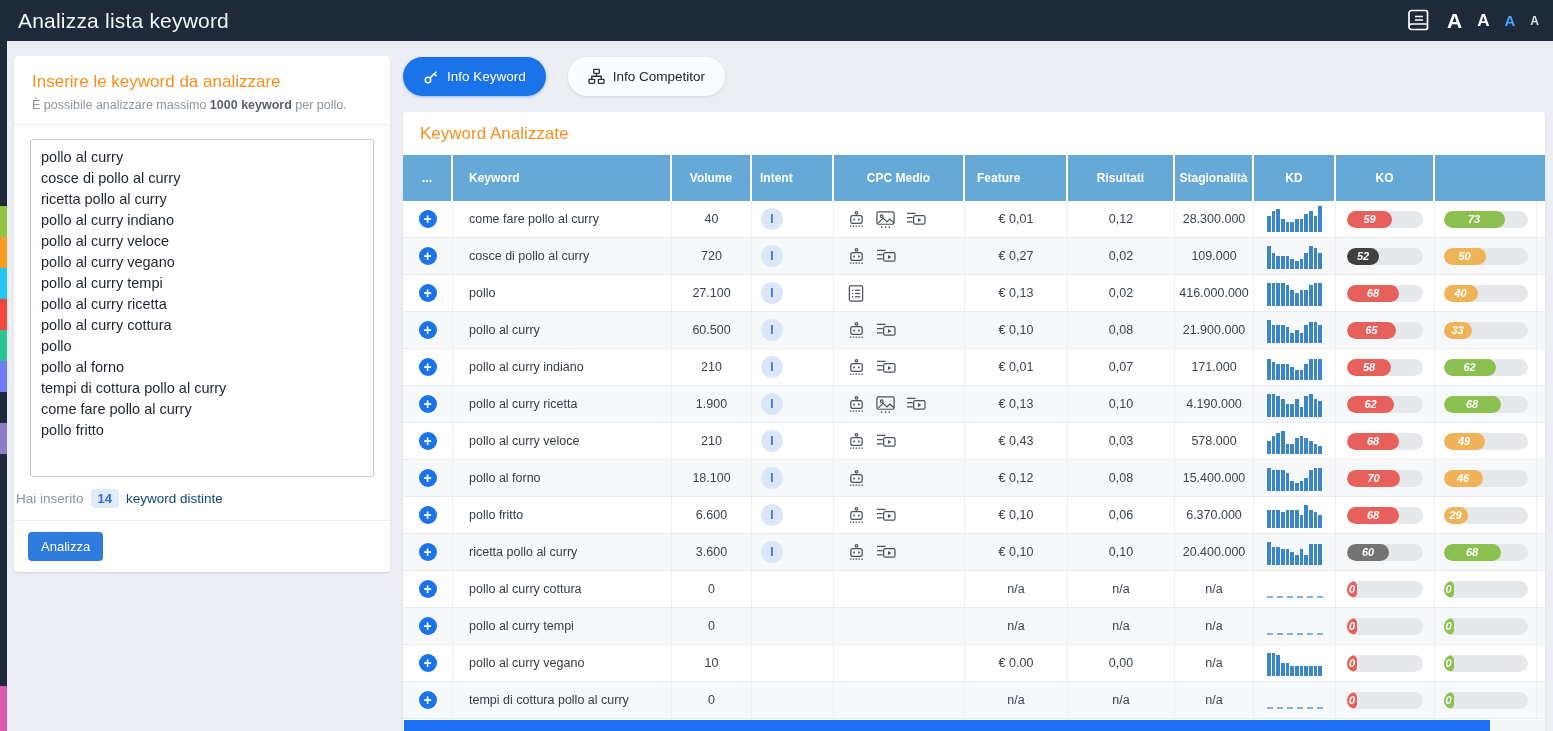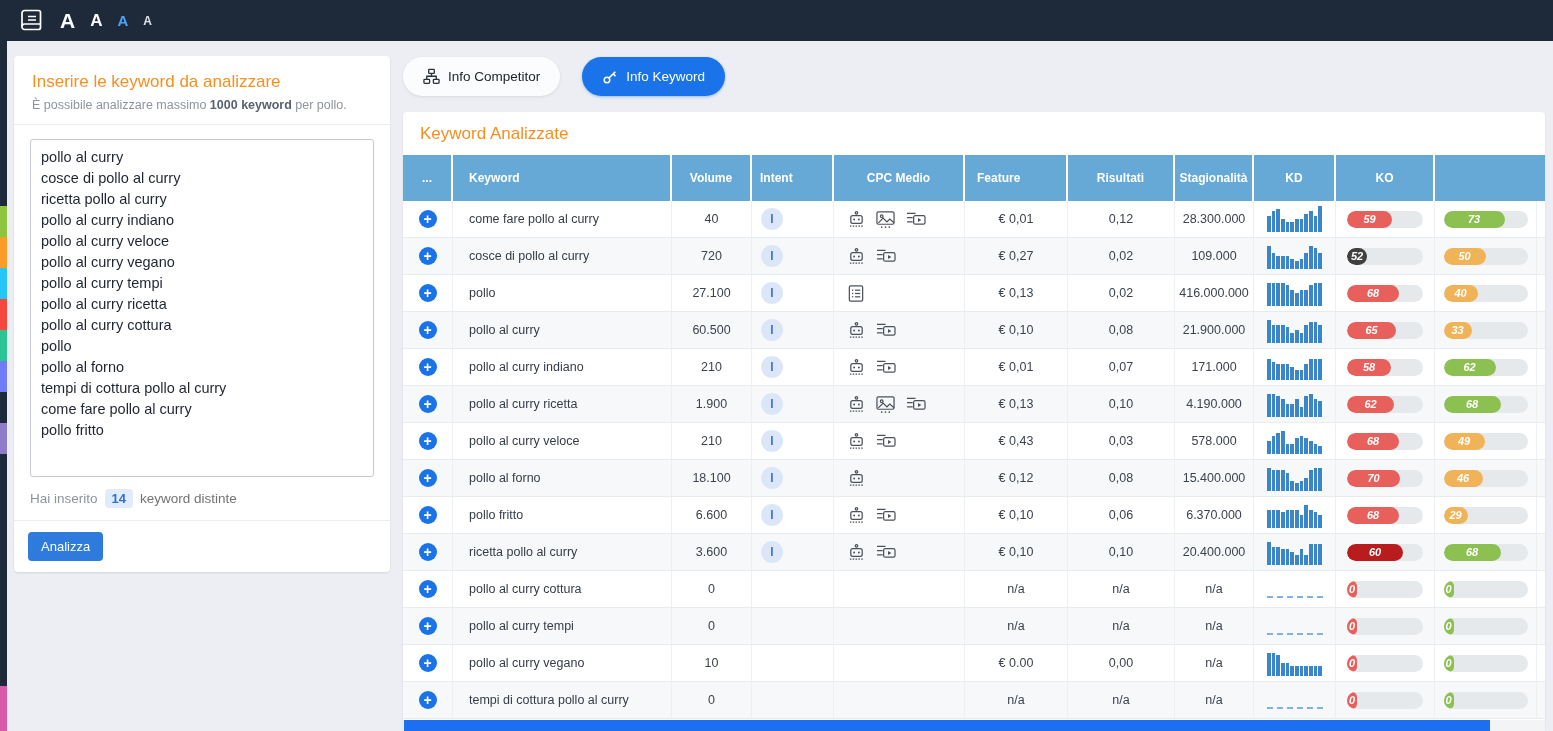--- a/index.html
+++ b/index.html
@@ -18,23 +18,23 @@
   .edge-strip div { width:7px; }
 
   
   .left-card { position:absolute; left:14px; top:56px; width:376px; background:#fff; border-radius:4px; box-shadow:0 1px 2px rgba(20,30,50,.12); }
   .lc-head { padding:16px 18px 12px; }
   .lc-title { color:#f78f1e; font-size:17px; font-weight:500; margin-bottom:6px; }
   .lc-sub { color:#8d949e; font-size:12.5px; }
   .lc-sub b { color:#596270; }
   .divider { height:1px; background:#e9ecf0; }
   .kw-textarea { display:block; margin:14px 16px 10px; width:344px; height:338px; resize:none; border:1px solid #c4c9cf; border-radius:3px; padding:7px 10px; font-family:"Liberation Sans",sans-serif; font-size:14.5px; line-height:21px; color:#1f2530; outline:none; }
-  .count-line { padding:2px 16px 12px; font-size:13.5px; color:#8d949e; display:flex; align-items:center; gap:7px;text-align:center; }
+  .count-line { padding:2px 2px 12px; font-size:13.5px; color:#8d949e; display:flex; align-items:center; gap:7px;text-align:center; }
   .count-badge { background:#e1ecfb; color:#2f6fd8; font-weight:700; font-size:13px; padding:2px 7px; border-radius:4px; }
-  .count-suffix { color:#737373; }
+  .count-suffix { color:#0c4a6e; }
   .lc-footer { padding:11px 14px; display:flex; justify-content:flex-start; }
   .analyze-btn { background:#2f7bdd; color:#fff; border:none; border-radius:4px; font-size:13px; padding:7px 13px; font-family:"Liberation Sans",sans-serif; cursor:pointer; }
 
   
   .tabs { position:absolute; left:403px; top:57px; display:flex; gap:22px; }
   .tab-pill { display:flex; align-items:center; gap:8px; height:39px; padding:0 20px; border-radius:20px; font-size:13.5px; cursor:pointer; }
   .tab-active { background:#1a73e8; color:#fff; box-shadow:0 1px 3px rgba(26,115,232,.4); }
   .tab-inactive { background:#fbfcfd; color:#20262e; box-shadow:0 1px 3px rgba(20,30,50,.10); }
 
   
@@ -70,20 +70,21 @@
   .pill .fill { position:absolute; left:0; top:0; bottom:0; border-radius:9px; display:flex; align-items:center; justify-content:center; color:#fff; font-size:11px; font-weight:700; }
   .hscroll { position:absolute; left:0; bottom:0; width:1142px; height:11px; background:#f3f4f6; }
   .hscroll .thumb { position:absolute; left:1px; top:0; height:11px; width:1086px; background:#1b6ff0; }
 
   .icon-svg { display:block; }
 </style>
 </head>
 <body>
 
 <div class="topbar">
+  <div class="topbar-title">Analizza lista keyword</div>
   <div class="topbar-right">
     <span class="book-icon-wrap">
       <svg width="27" height="26" viewBox="0 0 27 26" fill="none" stroke="#fff" stroke-width="1.7">
           <path d="M6.5 2.5h14a2 2 0 0 1 2 2v15a2 2 0 0 1-2 2h-14a2.5 2.5 0 0 1-2.5-2.5v-14A2.5 2.5 0 0 1 6.5 2.5z"></path>
           <path d="M4 18.5a2.5 2.5 0 0 1 2.5-2.5h16"></path>
           <path d="M10 8.5h8M10 12h8"></path>
         </svg>
     </span>
     <span class="font-btn fs1">A</span>
     <span class="font-btn fs2">A</span>
@@ -131,35 +132,35 @@
     <span class="count-badge">14</span>
     <span class="count-suffix">keyword distinte</span>
   </div>
   <div class="divider"></div>
   <div class="lc-footer">
     <button class="analyze-btn">Analizza</button>
   </div>
 </div>
 
 <div class="tabs">
+  <div class="tab-pill tab-active">
+    <svg width="16" height="16" viewBox="0 0 18 18" fill="none" stroke="#fff" stroke-width="1.7">
+        <circle cx="5.6" cy="12.4" r="3.1"></circle>
+        <path d="M8 10l7-7M12.6 5.4l2.6 2.6"></path>
+      </svg>
+    <span>Info Keyword</span>
+  </div>
   <div class="tab-pill tab-inactive">
     <svg width="17" height="17" viewBox="0 0 18 18" fill="none" stroke="#2b3138" stroke-width="1.4">
         <rect x="6" y="1.5" width="6" height="4.2" rx="0.8"></rect>
         <rect x="1" y="12" width="6" height="4.2" rx="0.8"></rect>
         <rect x="11" y="12" width="6" height="4.2" rx="0.8"></rect>
         <path d="M9 5.7v3M4 12V8.7h10V12"></path>
       </svg>
     <span>Info Competitor</span>
-  </div>
-  <div class="tab-pill tab-active">
-    <svg width="16" height="16" viewBox="0 0 18 18" fill="none" stroke="#fff" stroke-width="1.7">
-        <circle cx="5.6" cy="12.4" r="3.1"></circle>
-        <path d="M8 10l7-7M12.6 5.4l2.6 2.6"></path>
-      </svg>
-    <span>Info Keyword</span>
   </div>
 </div>
 
 <div class="main-card">
   <div class="mc-head">
     <div class="mc-title">Keyword Analizzate</div>
   </div>
 
   <div class="table-wrap">
     <div class="tr thead">
@@ -275,21 +276,21 @@
               <i style="height: 7.8px;"></i>
               <i style="height: 10.4px;"></i>
               <i style="height: 15.6px;"></i>
               <i style="height: 23.4px;"></i>
               <i style="height: 20.8px;"></i>
               <i style="height: 15.6px;"></i>
             </div>
           </div>
           <div class="td">
             <div class="pill pill-kd">
-              <div class="fill" style="background: #404040; width: 20px;">52</div>
+              <div class="fill" style="background: #404040; width: 32px;">52</div>
             </div>
           </div>
           <div class="td">
             <div class="pill pill-ko">
               <div class="fill" style="background: rgb(240, 179, 87); width: 42px;">50</div>
             </div>
           </div>
           <div class="td"></div>
         </div>
         <div class="tr">
@@ -707,21 +708,21 @@
               <i style="height: 10.4px;"></i>
               <i style="height: 15.6px;"></i>
               <i style="height: 10.4px;"></i>
               <i style="height: 20.8px;"></i>
               <i style="height: 20.8px;"></i>
               <i style="height: 20.8px;"></i>
             </div>
           </div>
           <div class="td">
             <div class="pill pill-kd">
-              <div class="fill" style="background: #b91c1c; width: 56px;">60</div>
+              <div class="fill" style="background: #737373; width: 42px;">60</div>
             </div>
           </div>
           <div class="td">
             <div class="pill pill-ko">
               <div class="fill" style="background: rgb(140, 193, 82); width: 57px;">68</div>
             </div>
           </div>
           <div class="td"></div>
         </div>
         <div class="tr">

